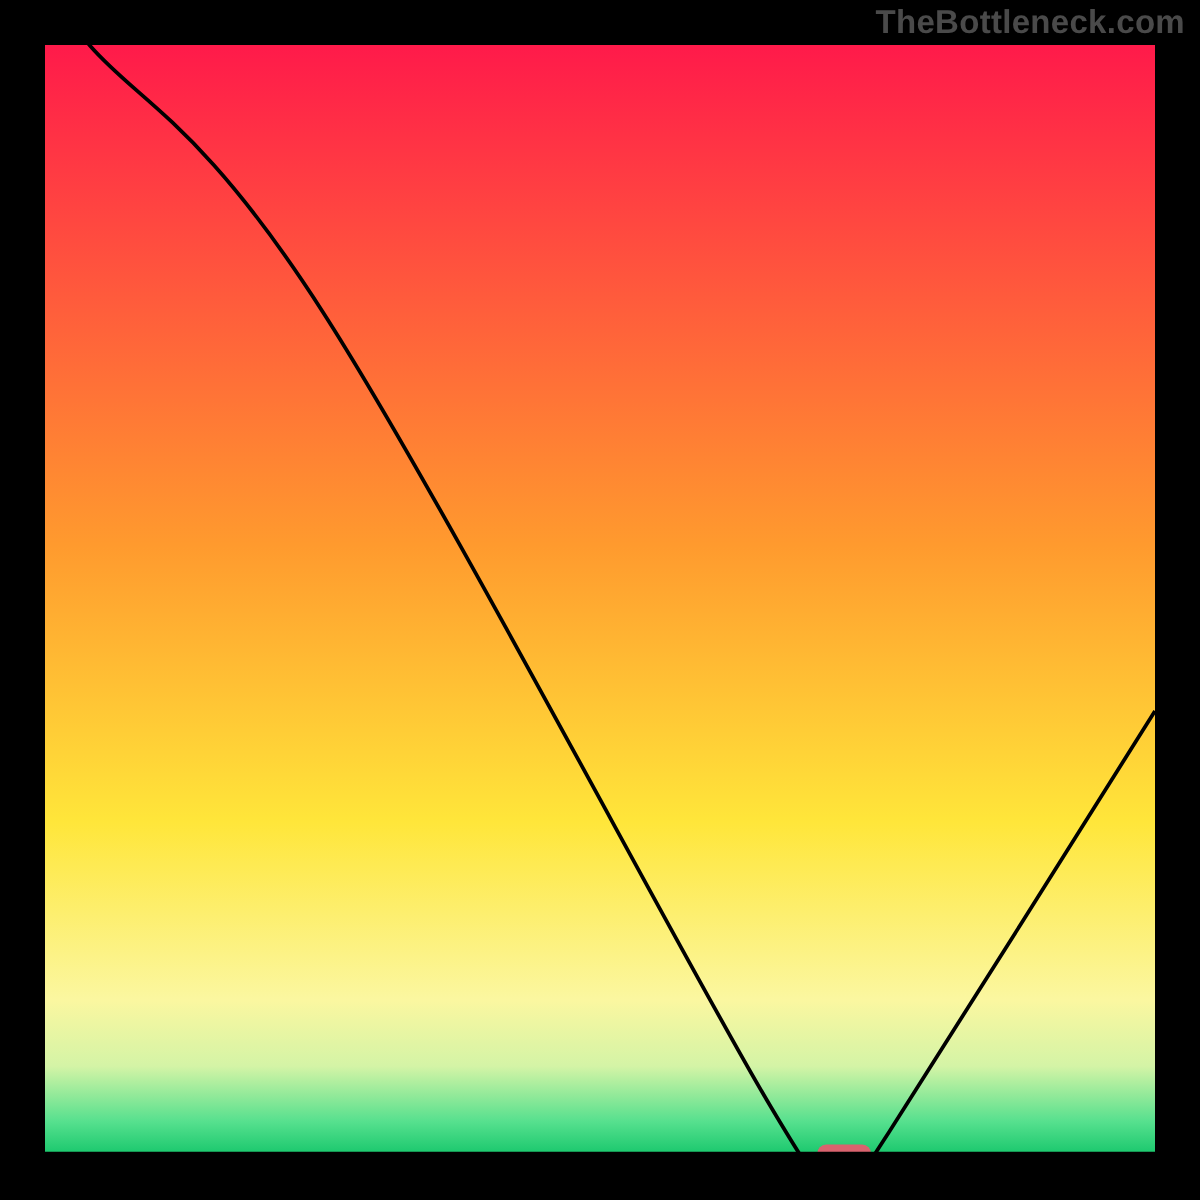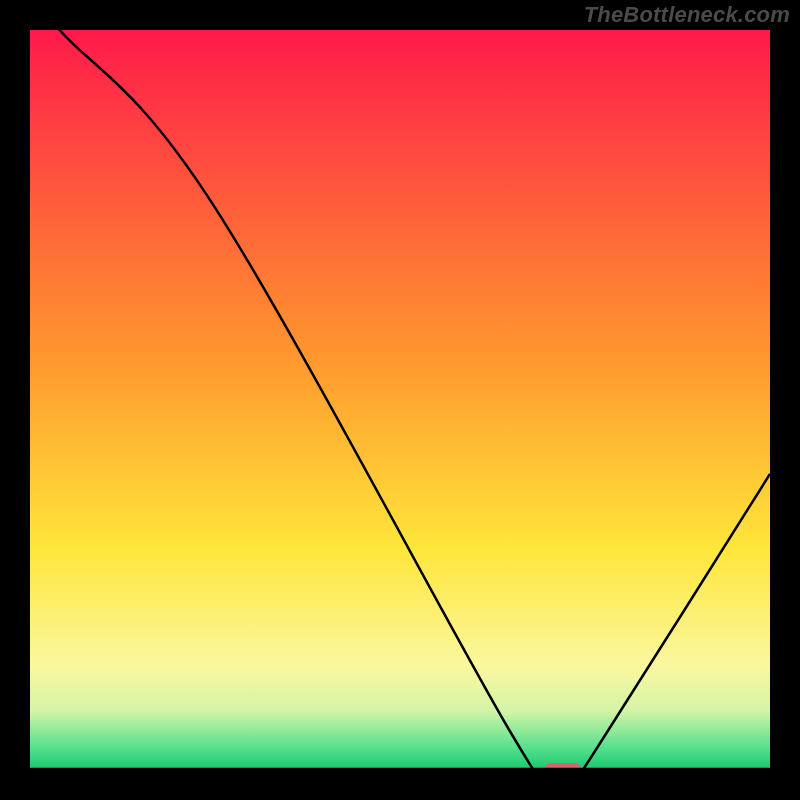--- a/index.html
+++ b/index.html
@@ -13,21 +13,20 @@
   }
   .watermark {
     position: absolute;
     top: 2px;
     right: 10px;
     color: #4a4a4a;
     font-size: 22px;
     font-weight: 600;
     letter-spacing: 0.2px;
     z-index: 10;
-    font-style: italic;
   }
   .plot-area {
     position: absolute;
     left: 30px;
     top: 30px;
     width: 740px;
     height: 740px;
   }
   svg { display: block; }
 </style>

